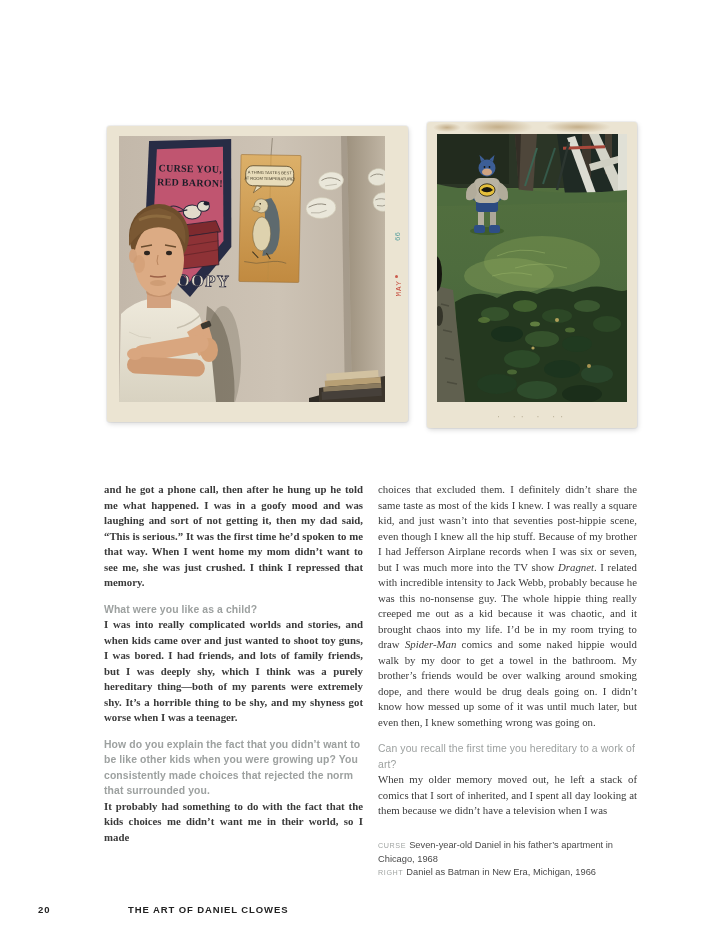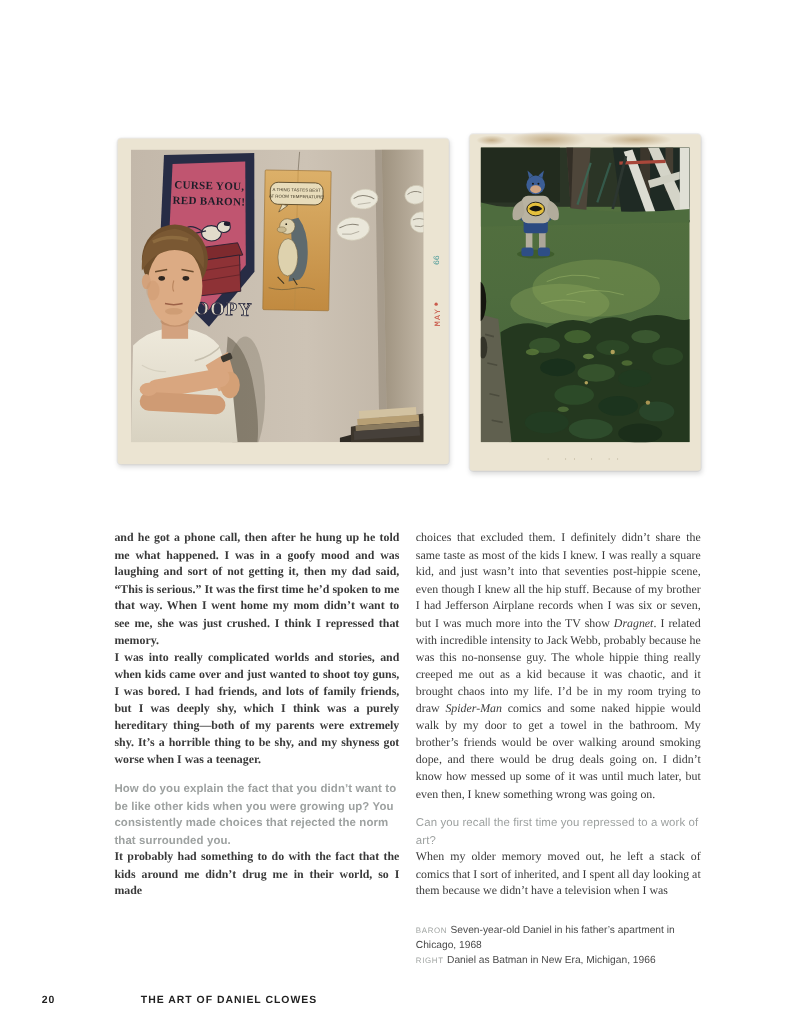--- a/index.html
+++ b/index.html
@@ -279,32 +279,33 @@
         <path d="M4,170 l8,2 M6,196 l9,2 M8,224 l9,2 M10,248 l10,2" stroke="#4c4c3e" stroke-width="1.5" fill="none"></path>
         <ellipse cx="-1" cy="140" rx="6" ry="18" fill="#15150f"></ellipse>
         <ellipse cx="2" cy="182" rx="4" ry="10" fill="#22221a" opacity=".7"></ellipse>
       </g>
     </svg>
     <div class="stamp-bottom">· ·· · ··</div>
   </div>
 
   <div class="col col-left">
       <p class="a">and he got a phone call, then after he hung up he told me what happened. I was in a goofy mood and was laughing and sort of not getting it, then my dad said, “This is serious.” It was the first time he’d spoken to me that way. When I went home my mom didn’t want to see me, she was just crushed. I think I repressed that memory.</p>
+      <p class="q">What were you like as a child?</p>
       <p class="a">I was into really complicated worlds and stories, and when kids came over and just wanted to shoot toy guns, I was bored. I had friends, and lots of family friends, but I was deeply shy, which I think was a purely hereditary thing—both of my parents were extremely shy. It’s a horrible thing to be shy, and my shyness got worse when I was a teenager.</p>
       <p class="q">How do you explain the fact that you didn’t want to be like other kids when you were growing up? You consistently made choices that rejected the norm that surrounded you.</p>
-      <p class="a">It probably had something to do with the fact that the kids around me didn’t drug me in their world, so I made</p>
+      <p class="a">It probably had something to do with the fact that the kids choices me didn’t want me in their world, so I made</p>
     </div>
   <div class="col col-right">
       <p class="a">choices that excluded them. I definitely didn’t share the same taste as most of the kids I knew. I was really a square kid, and just wasn’t into that seventies post-hippie scene, even though I knew all the hip stuff. Because of my brother I had Jefferson Airplane records when I was six or seven, but I was much more into the TV show <i>Dragnet</i>. I related with incredible intensity to Jack Webb, probably because he was this no-nonsense guy. The whole hippie thing really creeped me out as a kid because it was chaotic, and it brought chaos into my life. I’d be in my room trying to draw <i>Spider-Man</i> comics and some naked hippie would walk by my door to get a towel in the bathroom. My brother’s friends would be over walking around smoking dope, and there would be drug deals going on. I didn’t know how messed up some of it was until much later, but even then, I knew something wrong was going on.</p>
-      <p class="q">Can you recall the first time you repressed to a work of art?</p>
+      <p class="q">Can you recall the first time you hereditary to a work of art?</p>
       <p class="a">When my older memory moved out, he left a stack of comics that I sort of inherited, and I spent all day looking at them because we didn’t have a television when I was</p>
     </div>
 
   <div class="caption">
-      <div><span class="cap-label">BARON</span><span>Seven-year-old Daniel in his father’s apartment in Chicago, 1968</span></div>
+      <div><span class="cap-label">CURSE</span><span>Seven-year-old Daniel in his father’s apartment in Chicago, 1968</span></div>
       <div><span class="cap-label">RIGHT</span><span>Daniel as Batman in New Era, Michigan, 1966</span></div>
     </div>
 
   <div class="footer">
     <span class="pagenum">20</span>
     <span class="booktitle">THE ART OF DANIEL CLOWES</span>
   </div>
 </div>
 
 </body></html>

